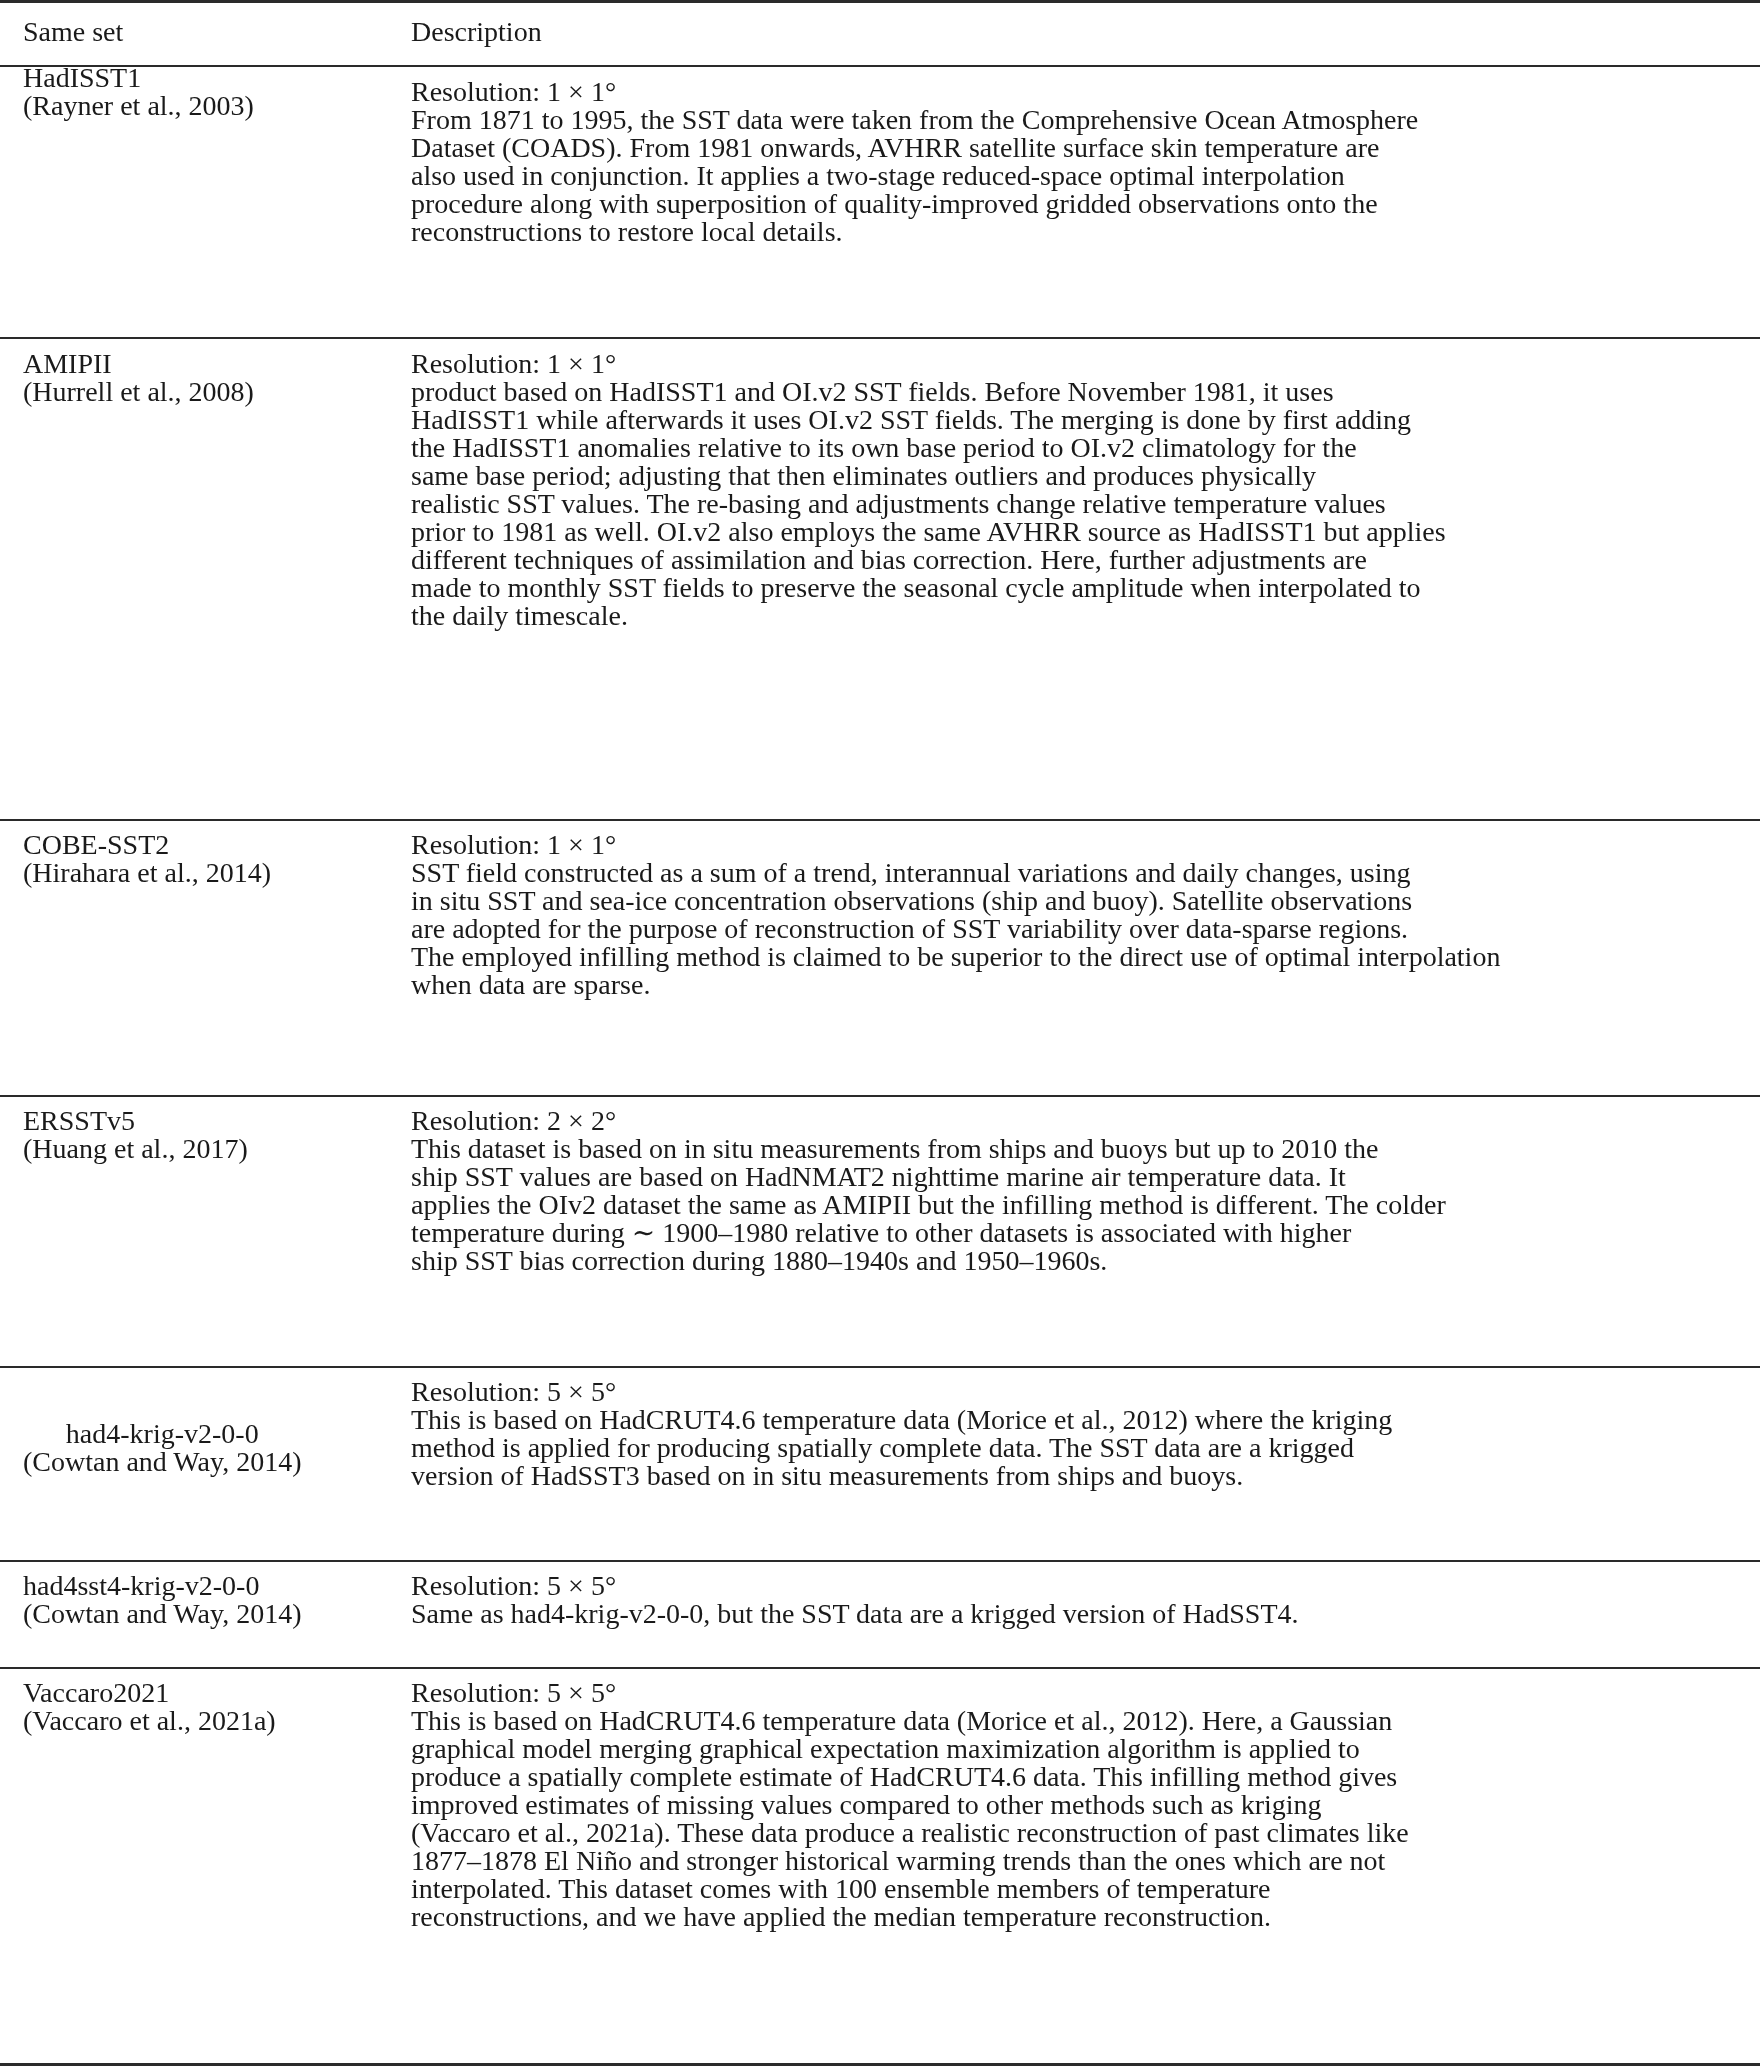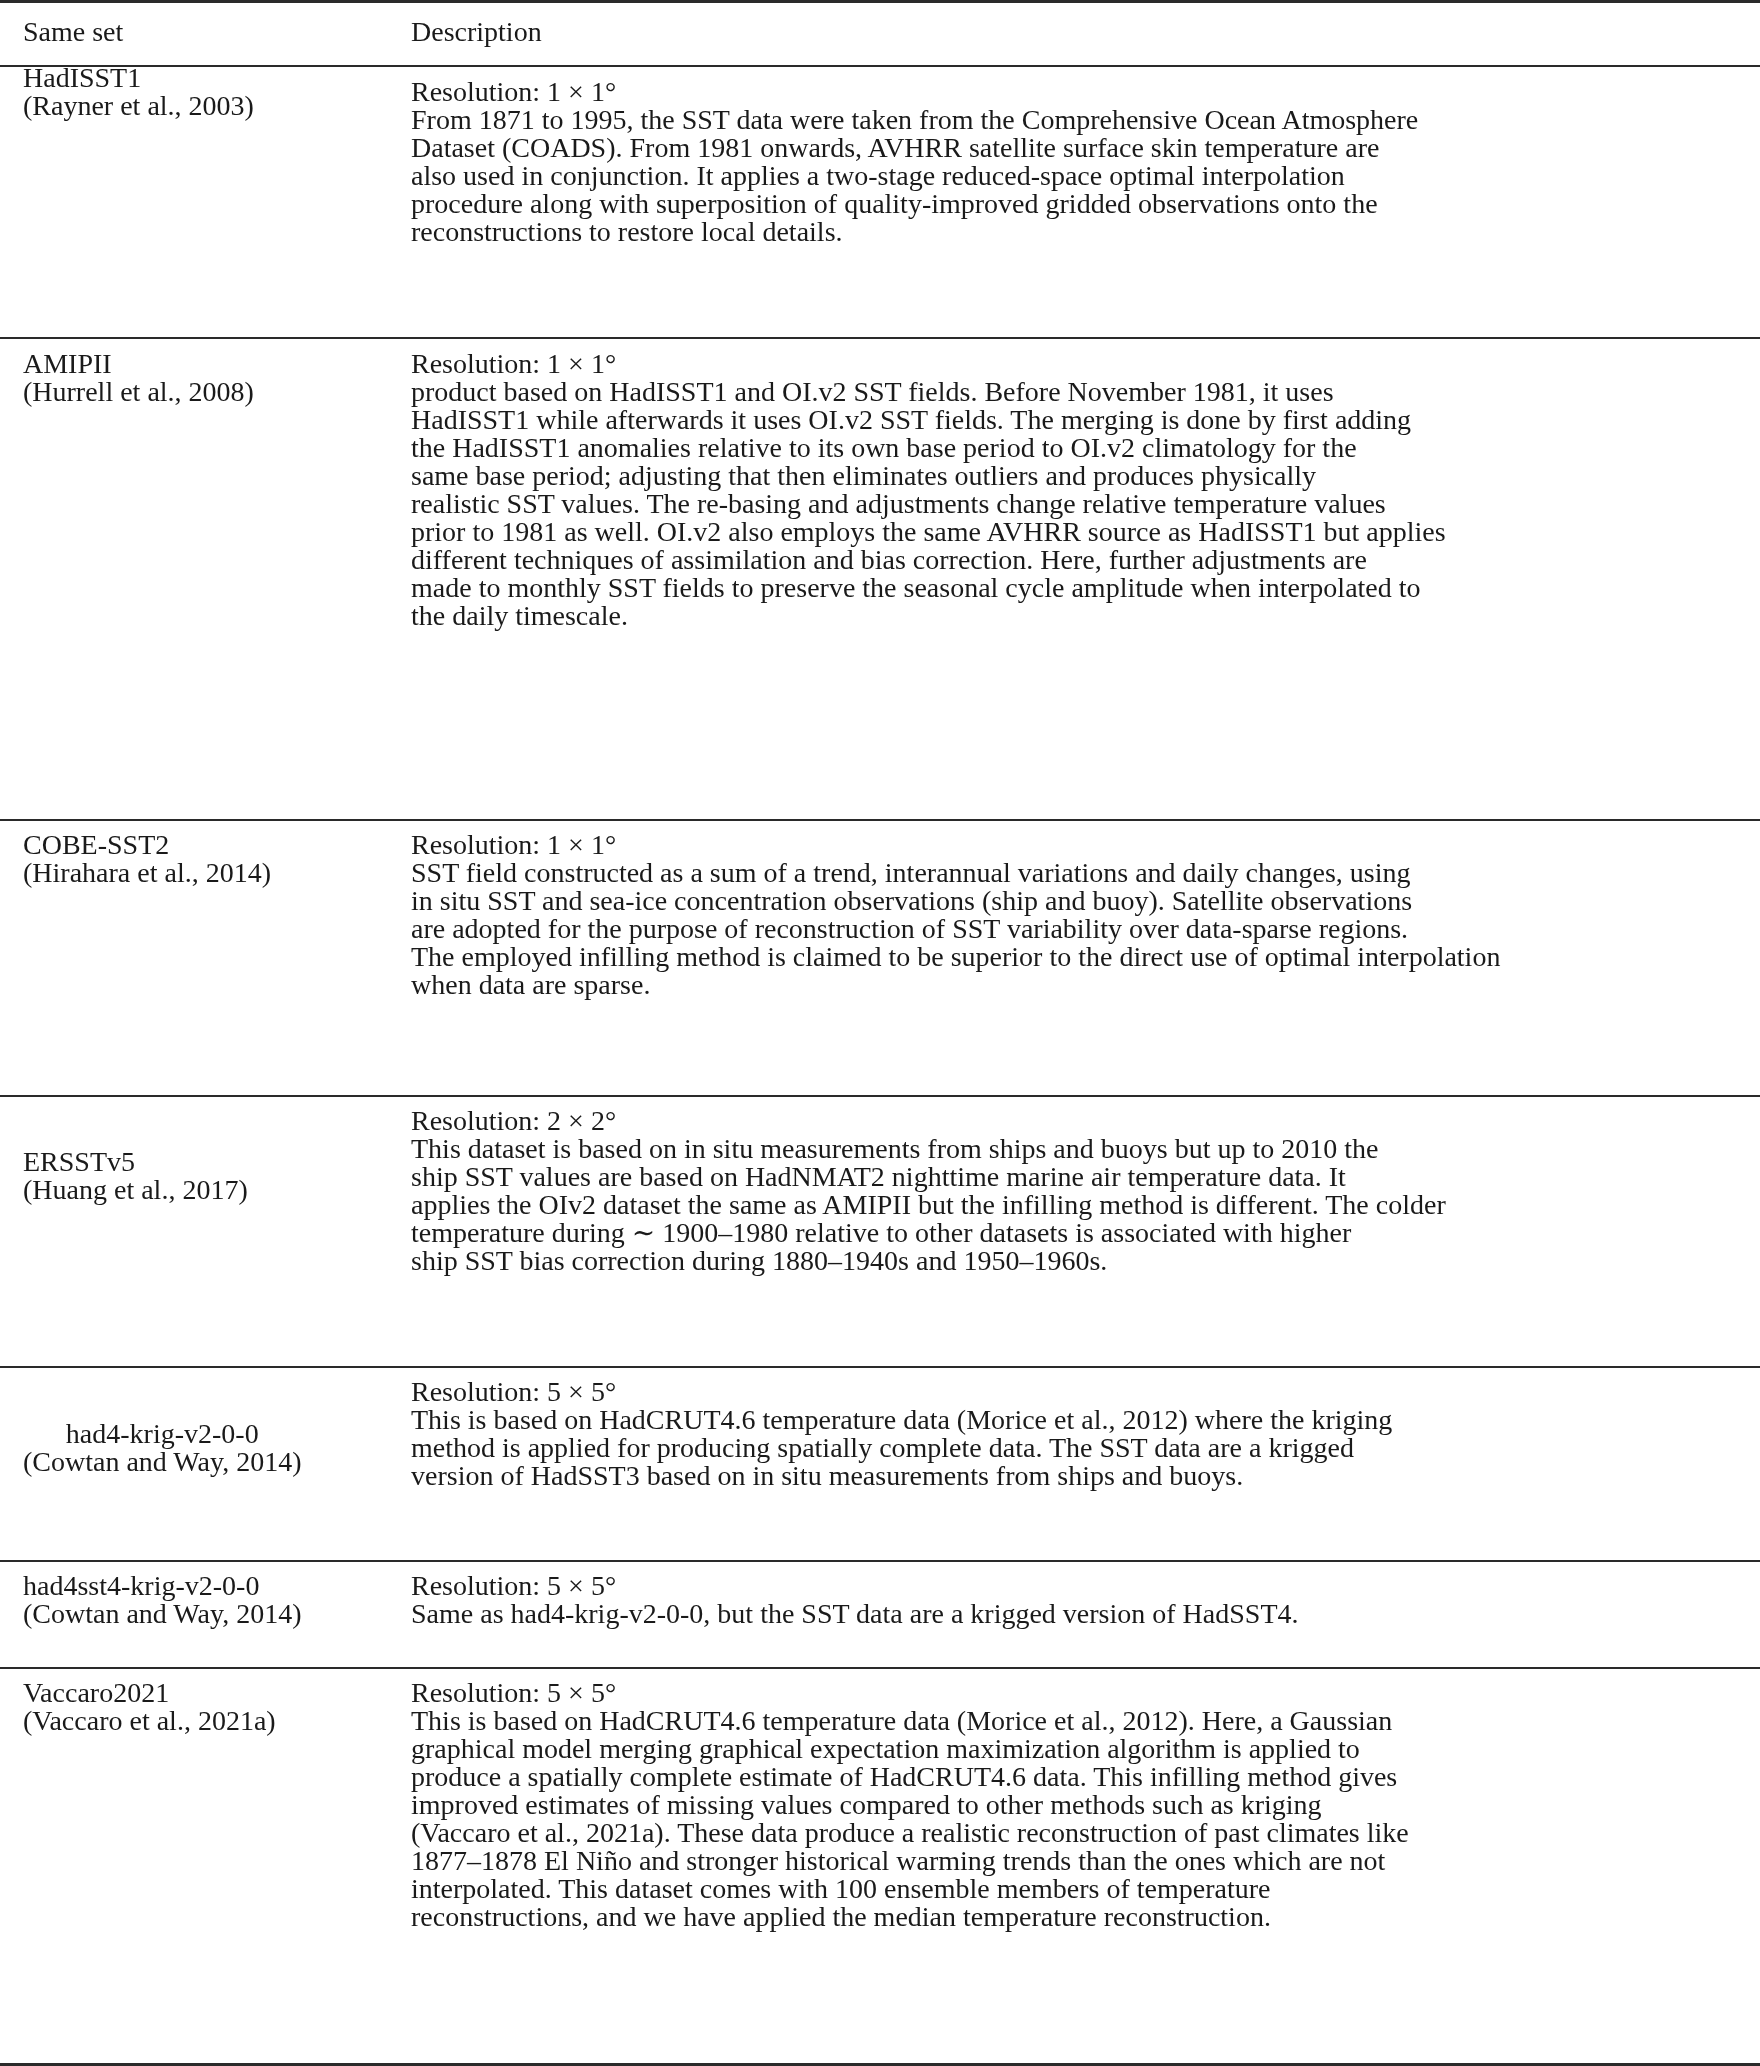--- a/index.html
+++ b/index.html
@@ -96,21 +96,21 @@
   </div>
   <div class="cell col-desc" style="top:831px;">
     <span class="line">Resolution: 1 × 1°</span>
     <span class="line">SST field constructed as a sum of a trend, interannual variations and daily changes, using</span>
     <span class="line">in situ SST and sea-ice concentration observations (ship and buoy). Satellite observations</span>
     <span class="line">are adopted for the purpose of reconstruction of SST variability over data-sparse regions.</span>
     <span class="line">The employed infilling method is claimed to be superior to the direct use of optimal interpolation</span>
     <span class="line">when data are sparse.</span>
   </div>
 
-  <div class="cell col-name" style="top:1148px;">
+  <div class="cell col-name" style="top:1107px;">
     <span class="line">ERSSTv5</span>
     <span class="line">(Huang et al., 2017)</span>
   </div>
   <div class="cell col-desc" style="top:1107px;">
     <span class="line">Resolution: 2 × 2°</span>
     <span class="line">This dataset is based on in situ measurements from ships and buoys but up to 2010 the</span>
     <span class="line">ship SST values are based on HadNMAT2 nighttime marine air temperature data. It</span>
     <span class="line">applies the OIv2 dataset the same as AMIPII but the infilling method is different. The colder</span>
     <span class="line">temperature during ∼ 1900–1980 relative to other datasets is associated with higher</span>
     <span class="line">ship SST bias correction during 1880–1940s and 1950–1960s.</span>

